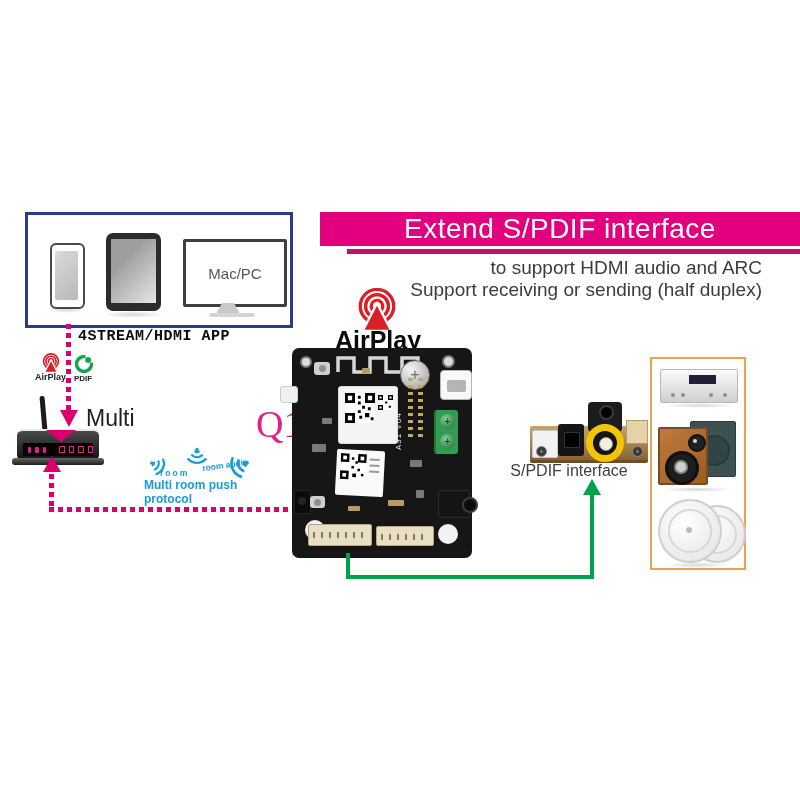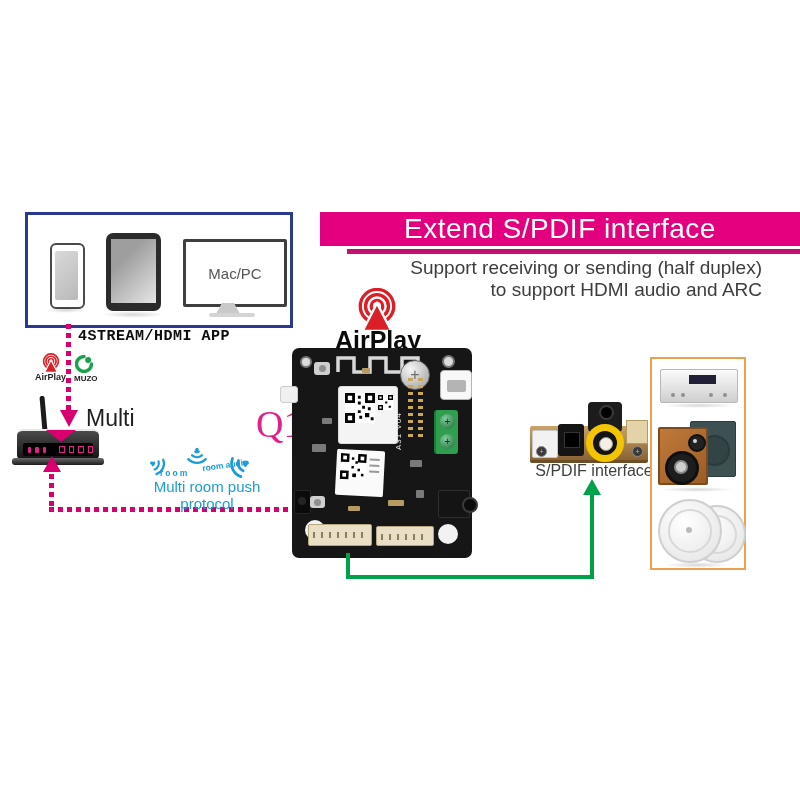--- a/index.html
+++ b/index.html
@@ -45,21 +45,21 @@
   .led-port{width:6px;height:7px;border:1px solid #E0218A;box-sizing:border-box;}
   .router-base{left:12px;top:458px;width:92px;height:7px;border-radius:3px;
                background:linear-gradient(#6a6a6a,#1c1c1c);}
   .router-antenna{left:41px;top:396px;width:5px;height:36px;background:#1b1b1b;border-radius:2px;
                   transform:rotate(-5deg);}
   .router-decal{left:46px;top:430px;width:30px;height:12px;background:#D8006E;
                 clip-path:polygon(0 0,100% 0,50% 100%);}
   .wifi-label{left:86px;top:405px;font-size:23px;color:#1f1f1f;}
   
   .mr-word{position:absolute;color:#1B9CD8;font-size:8.5px;font-weight:bold;}
-  .mr-caption{left:144px;top:478px;width:126px;text-align:center;color:#1B9CD8;font-size:15px;}
+  .mr-caption{left:144px;top:478px;width:126px;color:#1B9CD8;font-size:12px;font-weight:bold;}
   
   .board{left:292px;top:348px;width:180px;height:210px;background:#161616;border-radius:7px;}
   .hole{border-radius:50%;background:#dcdcdc;border:2px solid #777;box-sizing:border-box;}
   .bigdot{border-radius:50%;background:#f2f2f2;}
   .ufl{background:#cfcfcf;border-radius:3px;display:flex;align-items:center;justify-content:center;}
   .ufl::after{content:"";width:7px;height:7px;border-radius:50%;background:#8f8f8f;}
   .cap{left:108px;top:12px;width:28px;height:28px;border-radius:50%;border:1px solid #666;
        background:radial-gradient(circle at 35% 30%,#f5f5f5,#9a9a9a);color:#6e6e6e;
        display:flex;align-items:center;justify-content:center;font-size:16px;}
   .usb{left:148px;top:22px;width:32px;height:30px;background:#f8f8f8;border:1px solid #b5b5b5;
@@ -100,21 +100,21 @@
   .rca-housing{left:60px;top:0;width:34px;height:30px;background:#1c1c1c;border-radius:4px;}
   .rca-housing::after{content:"";position:absolute;left:11px;top:3px;width:11px;height:11px;border-radius:50%;
                       background:#000;border:2px solid #3a3a3a;}
   .rca-ring{left:58px;top:22px;width:38px;height:38px;border-radius:50%;background:#141414;
             border:7px solid #F2C500;box-sizing:border-box;}
   .rca-ring::after{content:"";position:absolute;left:6px;top:6px;width:12px;height:12px;border-radius:50%;
                    background:#f4efe2;border:1px solid #999;}
   .spdif-rconn{left:98px;top:18px;width:20px;height:22px;background:#e4d3a8;border:1px solid #b09a62;}
   .screw-s{width:9px;height:9px;border-radius:50%;background:#3a3a3a;border:1px solid #8a8a8a;
            color:#bbb;font-size:7px;display:flex;align-items:center;justify-content:center;}
-  .spdif-label{left:524px;top:462px;width:140px;text-align:center;font-size:16px;color:#3f3f3f;}
+  .spdif-label{left:499px;top:462px;width:140px;text-align:center;font-size:16px;color:#3f3f3f;}
   
   .outbox{left:650px;top:357px;width:96px;height:213px;border:2px solid #EBA24F;background:#fff;box-sizing:border-box;}
   .amp{left:8px;top:10px;width:76px;height:32px;background:linear-gradient(#fbfbfb,#cfcfcf);
        border:1px solid #b8b8b8;border-radius:2px;}
   .amp-display{left:28px;top:5px;width:27px;height:9px;background:#202038;}
   .amp-knob{width:4px;height:4px;border-radius:50%;background:#8f8f8f;position:absolute;top:23px;}
   .spk-rear{left:38px;top:62px;width:44px;height:54px;background:#3d5152;border:1px solid #2c3d3e;border-radius:2px;}
   .spk-rear::after{content:"";position:absolute;left:8px;top:13px;width:27px;height:27px;border-radius:50%;
                    background:#324445;border:2px solid #2a3a3b;}
   .spk-front{left:6px;top:68px;width:50px;height:58px;background:linear-gradient(135deg,#c07a3b,#9a5c26);
@@ -132,22 +132,22 @@
 </head>
 <body>
 
 <div id="stage">
 
   <div class="abs banner">
     <span class="banner-title">Extend S/PDIF interface</span>
   </div>
   <div class="abs banner-underline"></div>
   <div class="abs subtitle">
+    <div>to support HDMI audio and ARC</div>
     <div>Support receiving or sending (half duplex)</div>
-    <div>to support HDMI audio and ARC</div>
   </div>
 
   <div class="abs srcbox">
     <div class="abs phone">
       <div class="abs phone-screen"></div>
     </div>
     <div class="abs tablet">
       <div class="abs tablet-screen"></div>
     </div>
     <div class="abs monitor">
@@ -171,21 +171,21 @@
         <circle cx="26" cy="19" r="17.5" stroke-width="4"></circle>
       </g>
     <path d="M26 16 L41 45 L11 45 Z" fill="#DB1F26" stroke="#fff" stroke-width="3"></path>
   </svg>
   <div class="abs tinylabel" style="left:35px;top:372px;">AirPlay</div>
 
   <svg class="abs" style="left:75px;top:355px;" width="18" height="18" viewBox="0 0 24 24">
     <path d="M12 2a10 10 0 1 0 10 10" fill="none" stroke="#17A34A" stroke-width="4.5" stroke-linecap="round"></path>
     <circle cx="17.5" cy="6.5" r="4" fill="#17A34A"></circle>
   </svg>
-  <div class="abs tinylabel" style="left:74px;top:374px;font-size:8px;">MUZO</div>
+  <div class="abs tinylabel" style="left:74px;top:374px;font-size:8px;">PDIF</div>
 
   <div class="abs router-antenna"></div>
   <div class="abs router-body"></div>
   <div class="abs router-decal"></div>
   <div class="abs router-panel">
     <div class="led-dot"></div>
     <div class="led-dot"></div>
     <div class="led-dot"></div>
     <div style="width:6px;"></div>
     <div class="led-port"></div>

